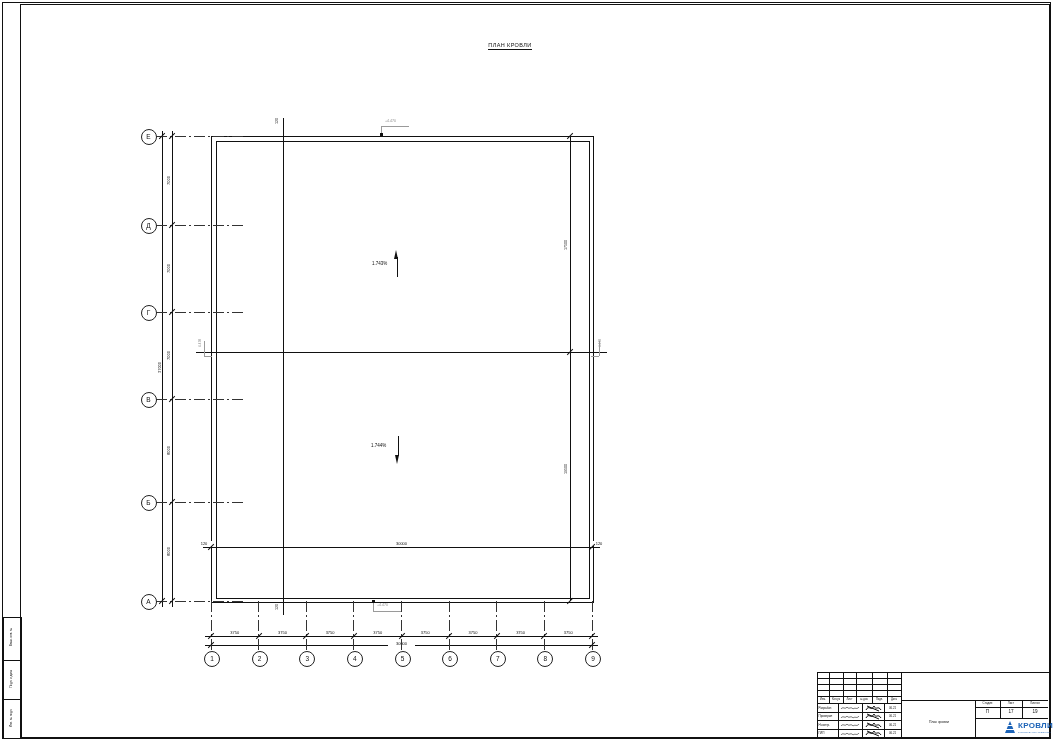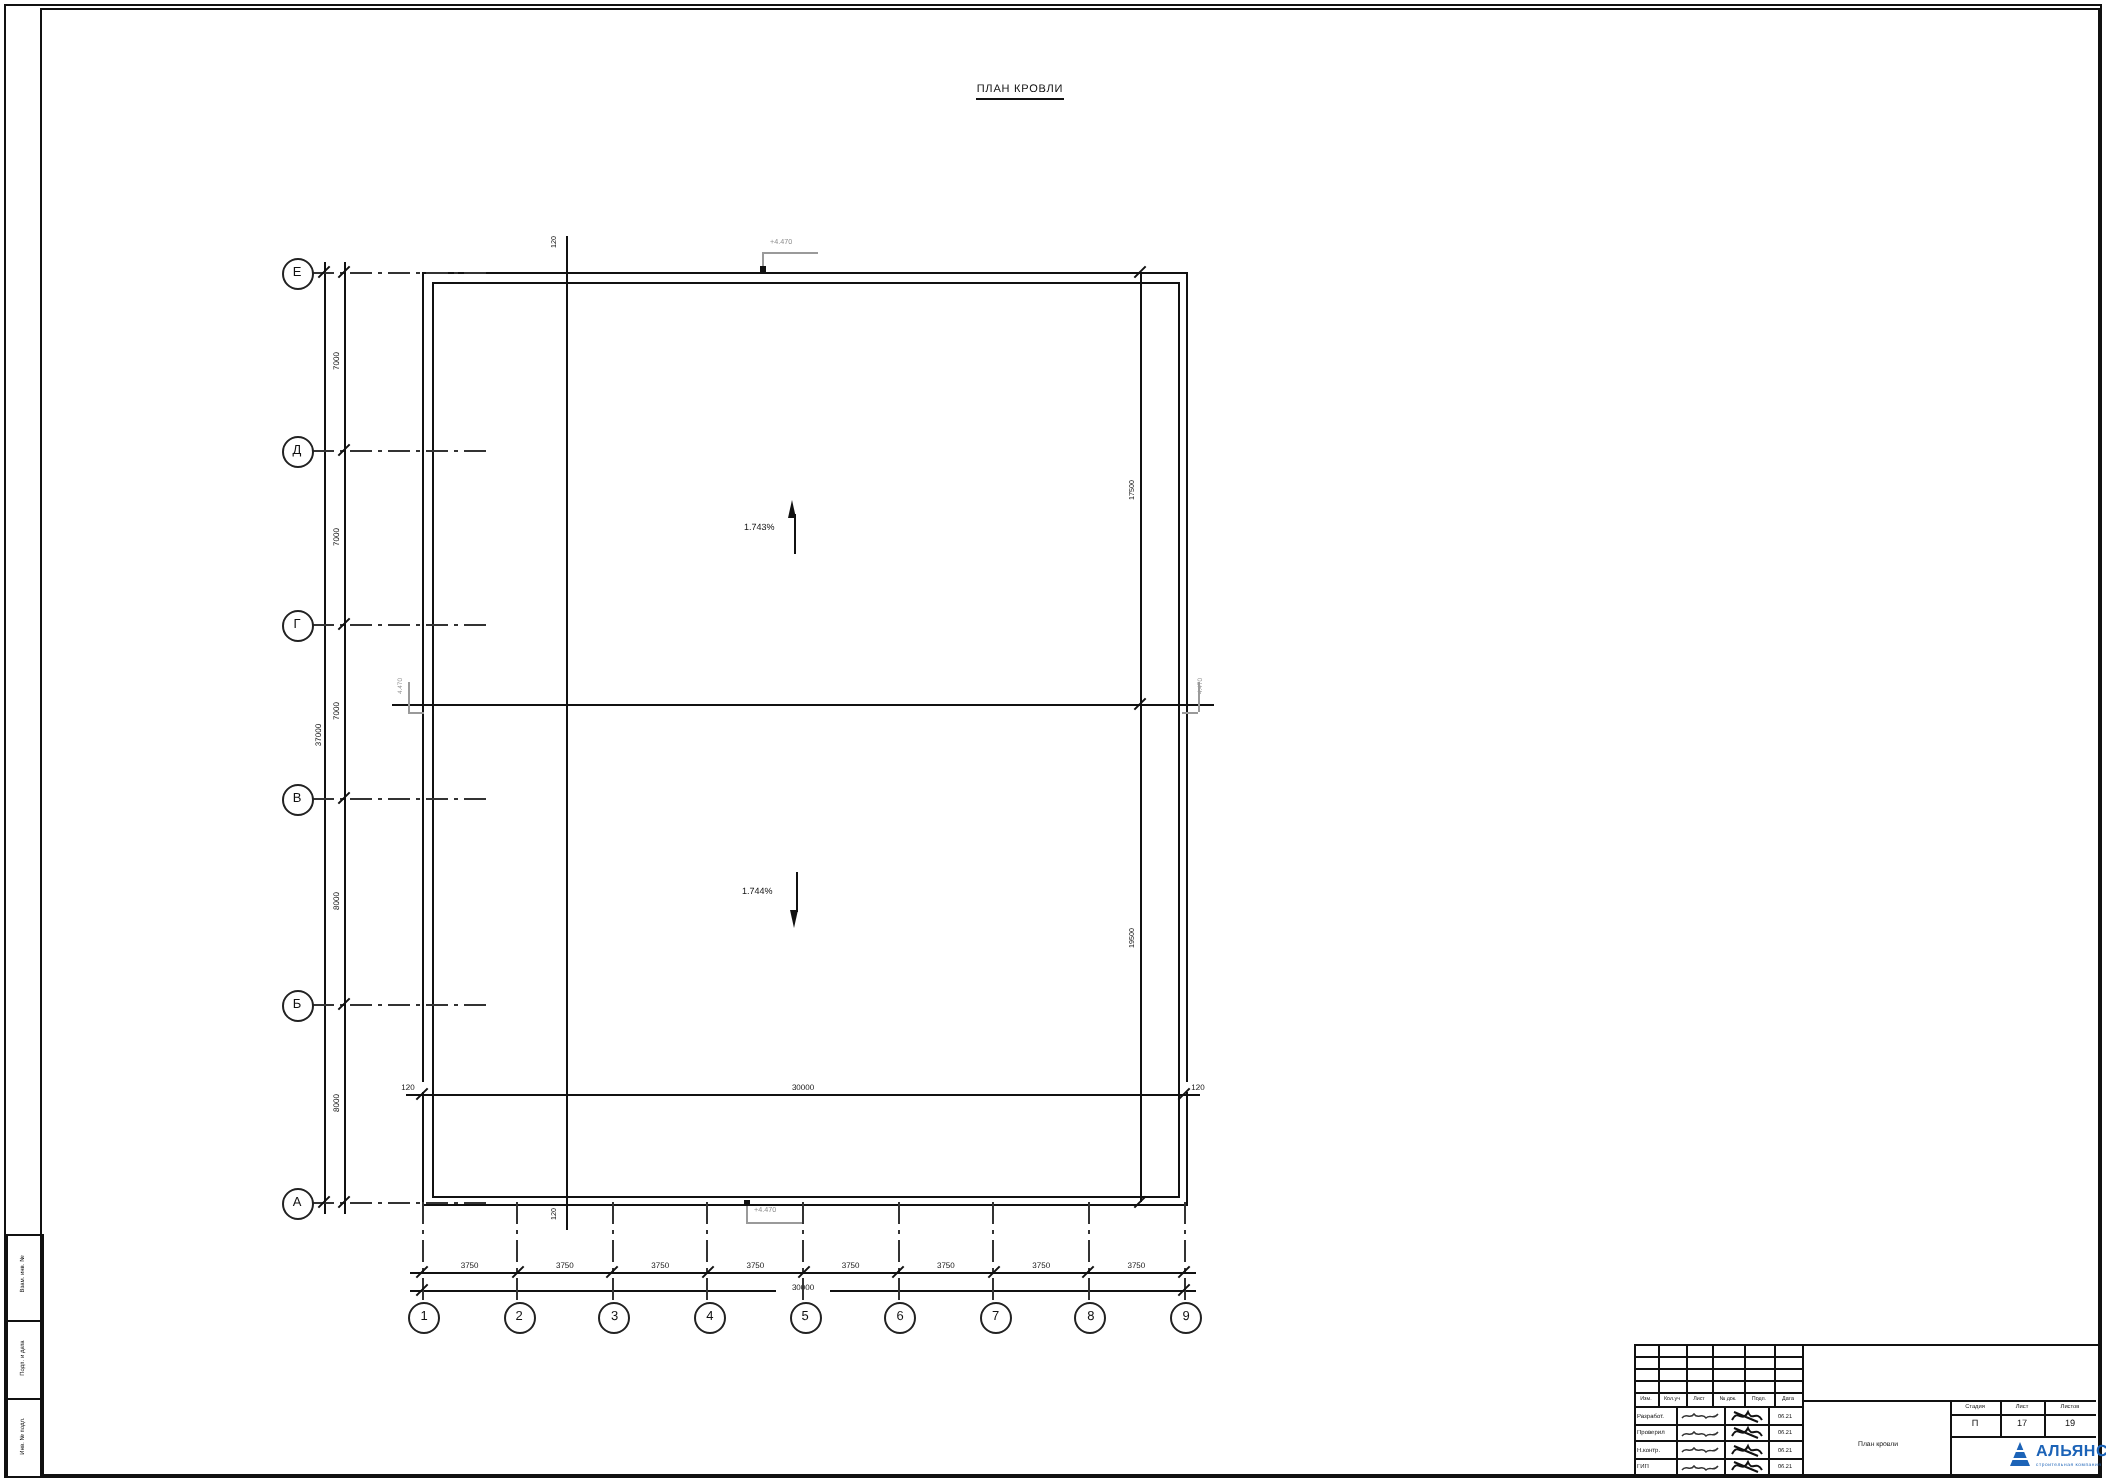--- a/index.html
+++ b/index.html
@@ -244,17 +244,17 @@
     <div class="txt c" style="left:975px;top:701px;width:25px;font-size:2.9px;">Стадия</div>
     <div class="txt c" style="left:1000px;top:701px;width:22px;font-size:2.9px;">Лист</div>
     <div class="txt c" style="left:1022px;top:701px;width:26px;font-size:2.9px;">Листов</div>
     <div class="txt c" style="left:975px;top:709px;width:25px;font-size:4.6px;">П</div>
     <div class="txt c" style="left:1000px;top:709px;width:22px;font-size:4.6px;">17</div>
     <div class="txt c" style="left:1022px;top:709px;width:26px;font-size:4.6px;">19</div>
 
     <div style="position:absolute;left:1005px;top:721px;width:0;height:0;border-left:5px solid transparent;border-right:5px solid transparent;border-bottom:12px solid #1c63b7;"></div>
     <div class="ln" style="left:1004px;top:725px;width:12px;height:1px;background:#fff;"></div>
     <div class="ln" style="left:1004px;top:729px;width:14px;height:1px;background:#fff;"></div>
-    <div class="txt" style="left:1018px;top:721px;font-size:8px;font-weight:bold;color:#1c63b7;letter-spacing:0.3px;">АЛЬЯНС</div>
+    <div class="txt" style="left:1018px;top:721px;font-size:8px;font-weight:bold;color:#1c63b7;letter-spacing:0.3px;">КРОВЛИ</div>
     <div class="txt" style="left:1018px;top:730.5px;font-size:2.4px;color:#1c63b7;letter-spacing:0.3px;">строительная компания</div>
   </div>
 
 </div>
 
 </body></html>

